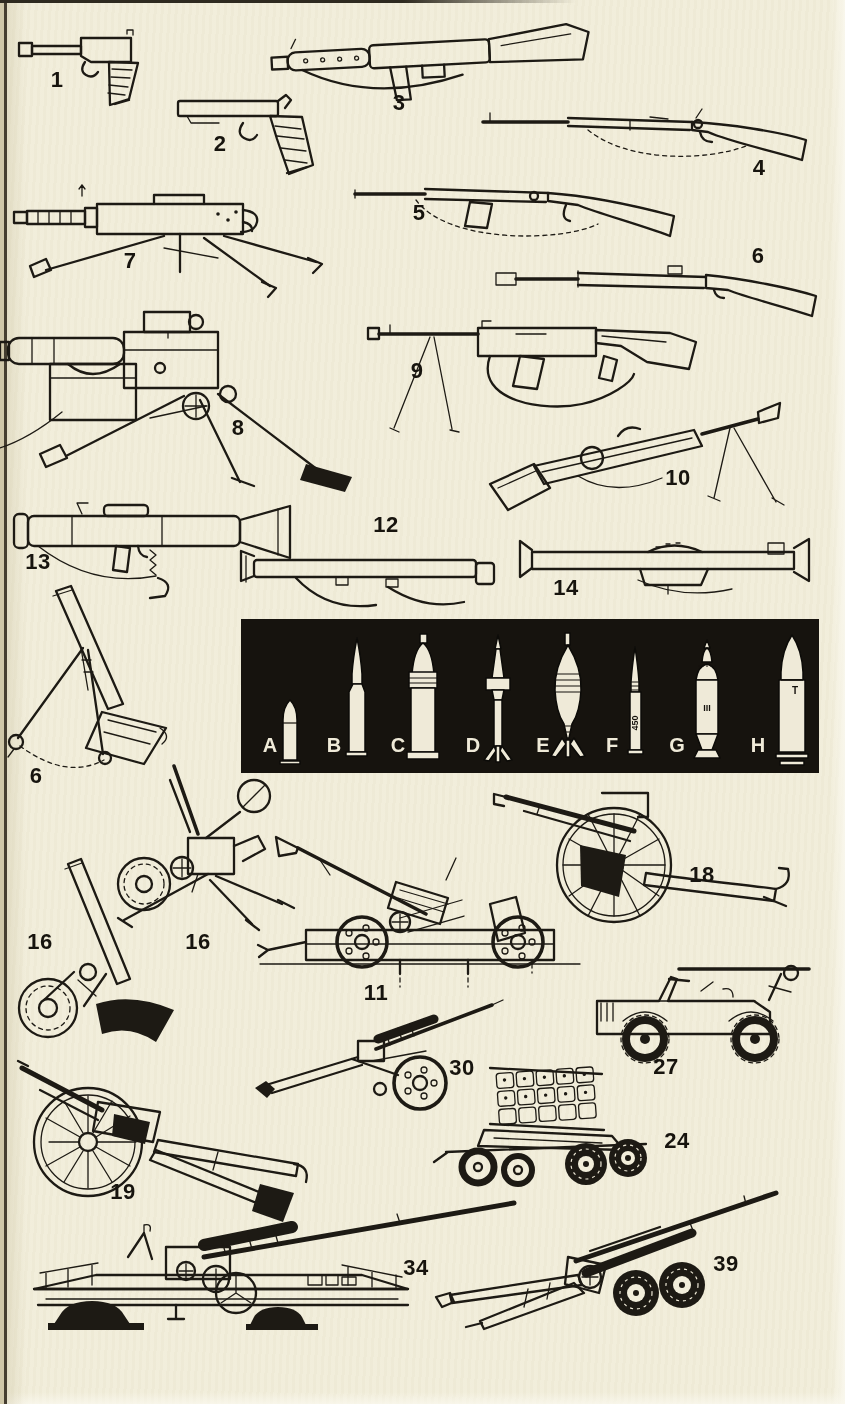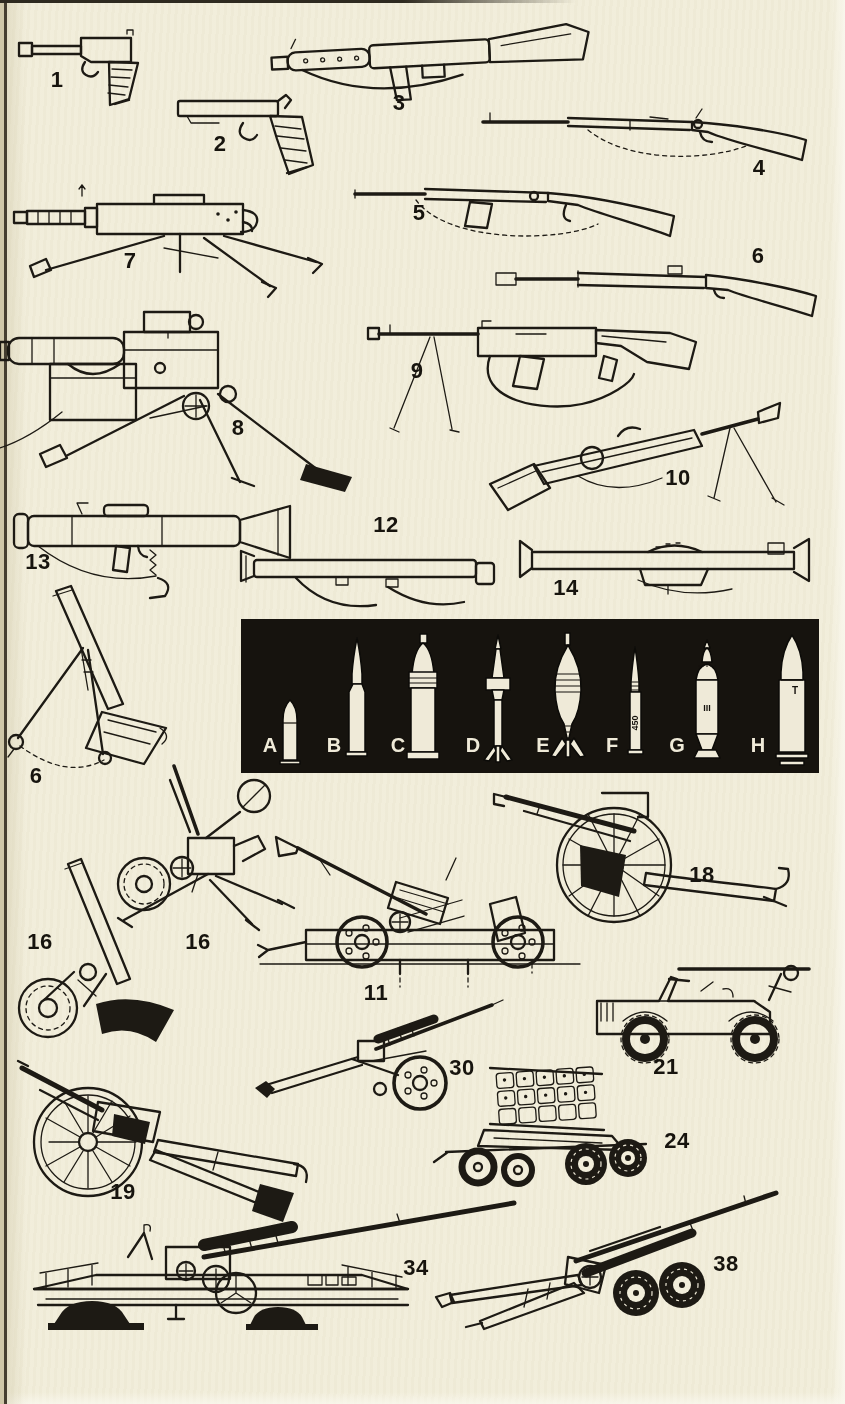--- a/index.html
+++ b/index.html
@@ -598,17 +598,17 @@
   <span class="num" style="left:38px;top:562px">13</span>
   <span class="num" style="left:386px;top:525px">12</span>
   <span class="num" style="left:566px;top:588px">14</span>
   <span class="num" style="left:36px;top:776px">6</span>
   <span class="num" style="left:40px;top:942px">16</span>
   <span class="num" style="left:198px;top:942px">16</span>
   <span class="num" style="left:376px;top:993px">11</span>
   <span class="num" style="left:702px;top:875px">18</span>
   <span class="num" style="left:123px;top:1192px">19</span>
   <span class="num" style="left:462px;top:1068px">30</span>
-  <span class="num" style="left:666px;top:1067px">21</span>
+  <span class="num" style="left:666px;top:1067px">27</span>
   <span class="num" style="left:677px;top:1141px">24</span>
   <span class="num" style="left:416px;top:1268px">34</span>
-  <span class="num" style="left:726px;top:1264px">38</span>
+  <span class="num" style="left:726px;top:1264px">39</span>
 </div>
 
 </body></html>

